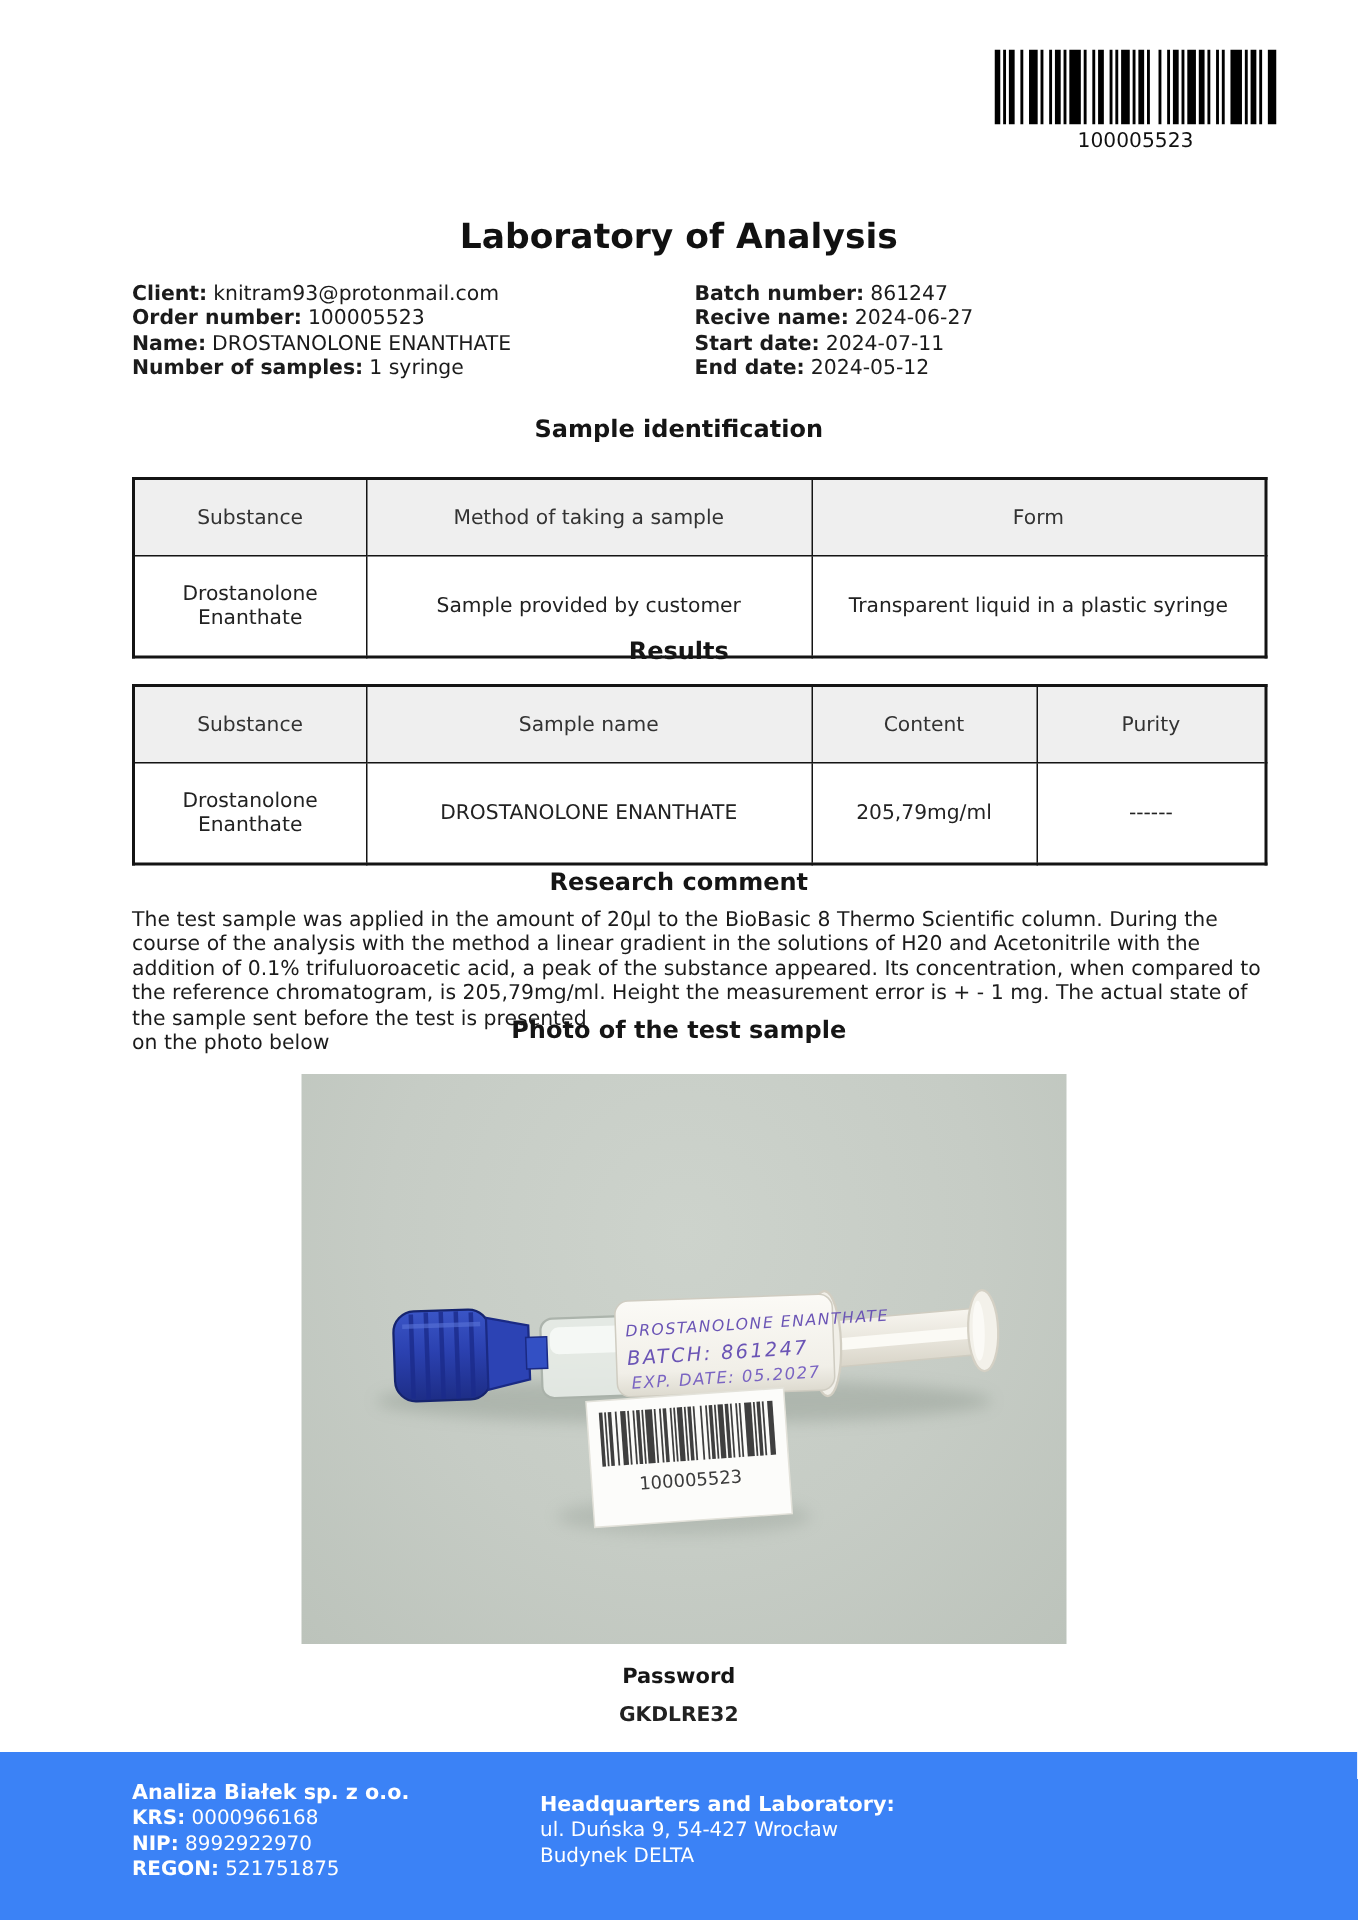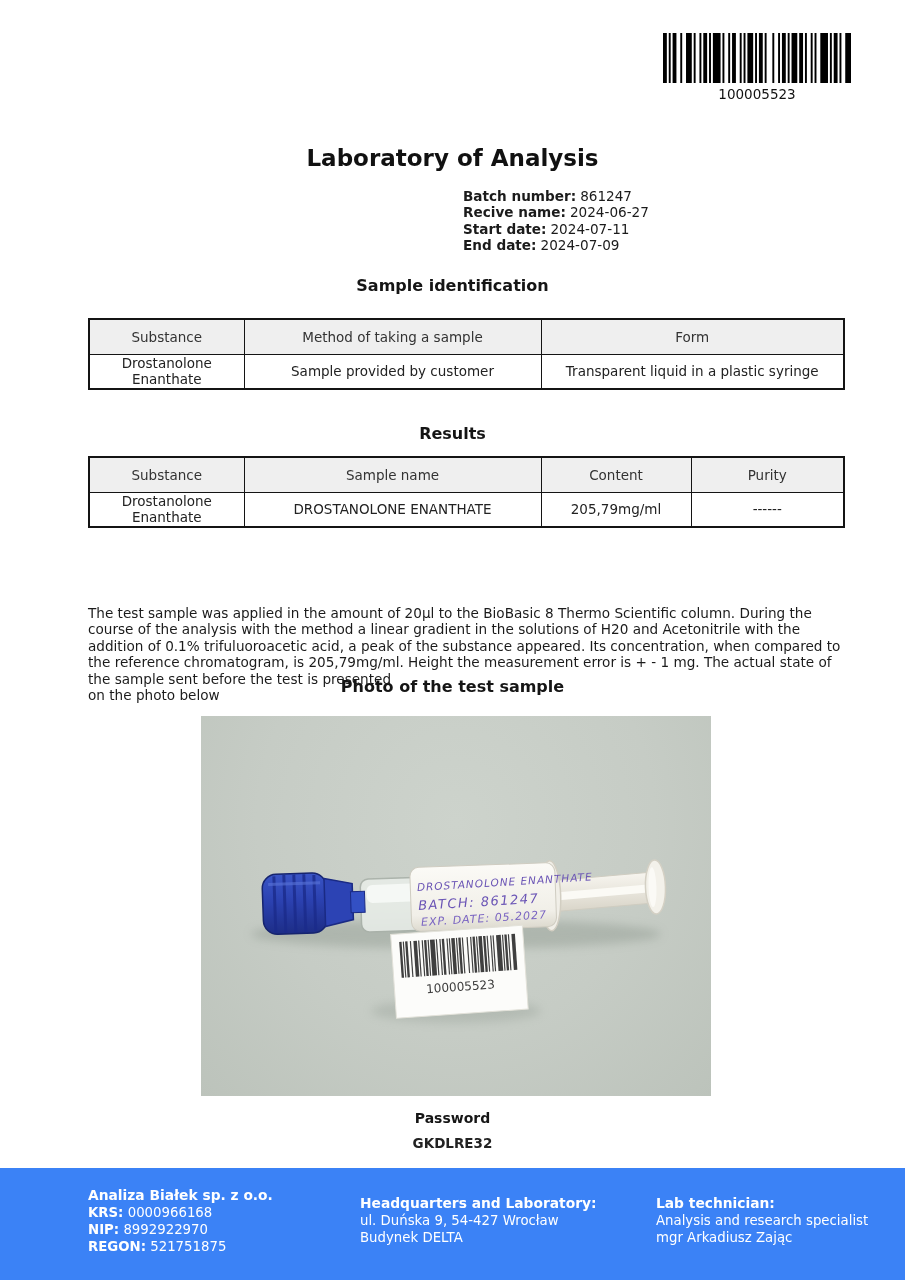--- a/index.html
+++ b/index.html
@@ -18,21 +18,21 @@
   .h1 { position:absolute; left:0; width:100%; text-align:center; top:145px; font-size:23px; font-weight:bold; color:#111; }
   .h2 { position:absolute; left:0; width:100%; text-align:center; font-size:16px; font-weight:bold; color:#151515; }
 
   .info-col { position:absolute; top:188px; font-size:13.6px; line-height:16.4px; color:#1b1b1b; }
   .info-col.left { left:88px; }
   .info-col.right { left:463px; }
   .info-row { white-space:nowrap; }
   .info-row b { margin-right:4px; }
 
   table.doc { position:absolute; left:88px; border-collapse:collapse; border:2px solid #141414; font-size:13.5px; color:#222; table-layout:fixed; }
-  table.doc th, table.doc td { border:1px solid #141414; height:35px; text-align:center; padding:0 4px; font-weight:normal; }
+  table.doc th, table.doc td { border:1px solid #141414; height:35px; text-align:center; padding:17px 4px; font-weight:normal; }
   table.doc th { background:#efefef; color:#333; }
   #table-sample { top:318px; width:755px; }
   #table-results { top:456px; width:755px; }
 
   .comment { position:absolute; left:88px; top:605px; width:764px; font-size:13.6px; line-height:16.4px; white-space:pre-line; color:#1b1b1b; }
 
   
   .photo { position:absolute; left:201px; top:716px; width:510px; height:380px;
            background:radial-gradient(ellipse at 50% 28%, #cdd3cc 0%, #c6ccc5 55%, #bcc3bb 100%); overflow:hidden; }
   .photo svg { display:block; }
@@ -95,25 +95,31 @@
         <rect x="166.90" y="0" width="1.92" height="50" fill="#000000"></rect>
         <rect x="170.73" y="0" width="3.84" height="50" fill="#000000"></rect>
         <rect x="176.49" y="0" width="1.92" height="50" fill="#000000"></rect>
         <rect x="182.24" y="0" width="5.76" height="50" fill="#000000"></rect>
       </svg>
     <div class="barcode-num">100005523</div>
   </div>
 
   <div class="h1">Laboratory of Analysis</div>
 
+  <div class="info-col left">
+    <div class="info-row"><b>Client:</b><span>knitram93@protonmail.com</span></div>
+    <div class="info-row"><b>Order number:</b><span>100005523</span></div>
+    <div class="info-row"><b>Name:</b><span>DROSTANOLONE ENANTHATE</span></div>
+    <div class="info-row"><b>Number of samples:</b><span>1 syringe</span></div>
+  </div>
   <div class="info-col right">
     <div class="info-row"><b>Batch number:</b><span>861247</span></div>
     <div class="info-row"><b>Recive name:</b><span>2024-06-27</span></div>
     <div class="info-row"><b>Start date:</b><span>2024-07-11</span></div>
-    <div class="info-row"><b>End date:</b><span>2024-07-09</span></div>
+    <div class="info-row"><b>End date:</b><span>2024-05-12</span></div>
   </div>
 
   <div class="h2" style="top:276px;">Sample identification</div>
   <table class="doc" id="table-sample">
     <colgroup>
         <col style="width:155px">
         <col style="width:297px">
         <col style="width:303px">
       </colgroup>
     <tbody>
@@ -147,20 +153,21 @@
     </tr>
     <tr>
       <td>Drostanolone Enanthate</td>
       <td>DROSTANOLONE ENANTHATE</td>
       <td>205,79mg/ml</td>
       <td>------</td>
     </tr>
   </tbody>
     </table>
 
+  <div class="h2" style="top:578px;">Research comment</div>
   <div class="comment">The test sample was applied in the amount of 20µl to the BioBasic 8 Thermo Scientific column. During the course of the analysis with the method a linear gradient in the solutions of H20 and Acetonitrile with the addition of 0.1% trifuluoroacetic acid, a peak of the substance appeared. Its concentration, when compared to the reference chromatogram, is 205,79mg/ml. Height the measurement error is + - 1 mg. The actual state of the sample sent before the test is presented
 on the photo below</div>
 
   <div class="h2" style="top:677px;">Photo of the test sample</div>
   <div class="photo">
     <svg width="510" height="380" viewBox="0 0 510 380">
       <defs>
         <filter id="soft" x="-40%" y="-40%" width="180%" height="180%">
             <feGaussianBlur stdDeviation="5"></feGaussianBlur>
           </filter>
@@ -263,20 +270,15 @@
       <div class="f-title">Analiza Białek sp. z o.o.</div>
       <div><b>KRS:</b> <span>0000966168</span></div>
       <div><b>NIP:</b> <span>8992922970</span></div>
       <div><b>REGON:</b> <span>521751875</span></div>
     </div>
     <div class="col col2">
       <div class="f-title">Headquarters and Laboratory:</div>
       <div>ul. Duńska 9, 54-427 Wrocław</div>
       <div>Budynek DELTA</div>
     </div>
-    <div class="col col3">
-      <div class="f-title">Lab technician:</div>
-      <div>Analysis and research specialist</div>
-      <div>mgr Arkadiusz Zając</div>
-    </div>
   </div>
 
 </div>
 
 </body></html>

